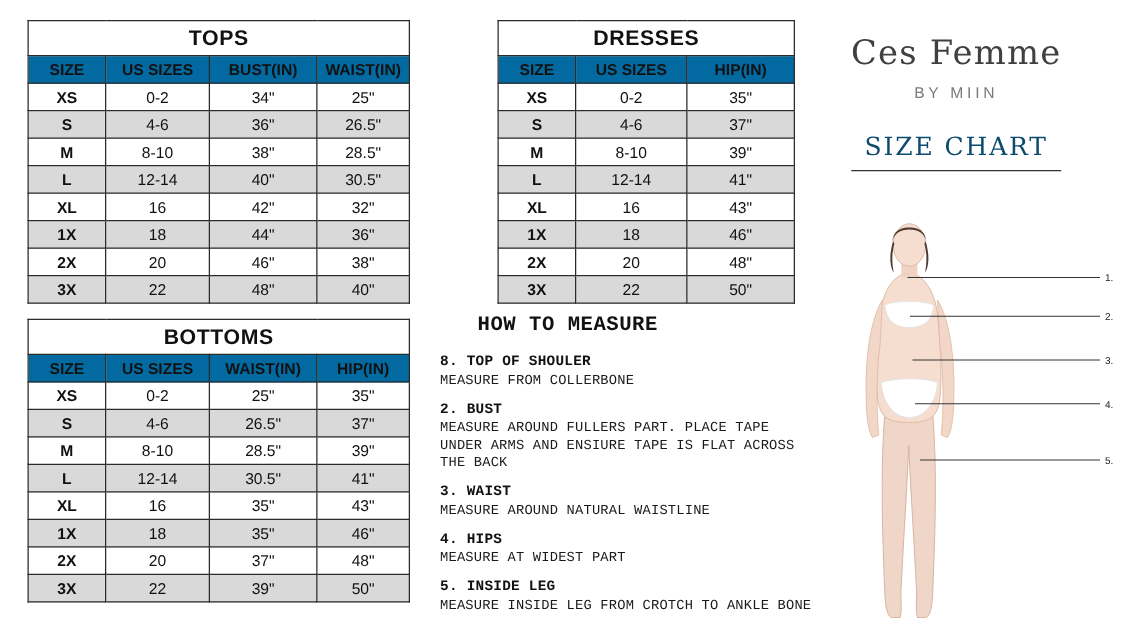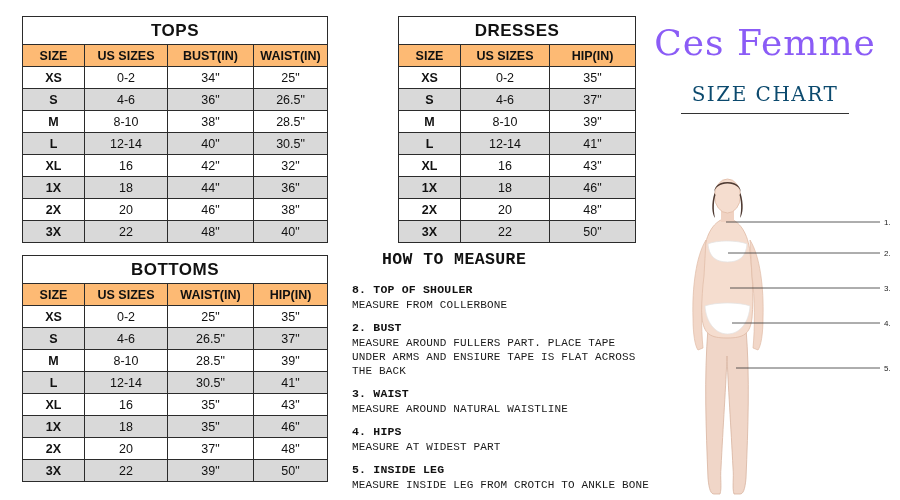--- a/index.html
+++ b/index.html
@@ -33,21 +33,21 @@
   }
   .size-table .title-cell {
     font-size: 17px;
     font-weight: bold;
     letter-spacing: 0.5px;
     height: 27px;
   }
   .size-table .head-cell {
     font-weight: bold;
     font-size: 12.5px;
-    background: #fdba74;
+    background: #0369a1;
   }
   .size-table tr.shaded td {
     background: #d9d9d9;
   }
   .size-table td.size-col {
     font-weight: bold;
   }
 
   
   .block { position: absolute; }
@@ -100,22 +100,22 @@
 
   
   #brand-block {
     left: 640px;
     top: 28px;
     width: 250px;
     text-align: center;
   }
   #brand-name {
     font-family: "DejaVu Serif", serif;
-    font-size: 36px;
-    color: #8b5cf6;
+    font-size: 27px;
+    color: #404040;
     letter-spacing: 1px;
     line-height: 30px;
   }
   #brand-sub {
     font-size: 12.5px;
     color: #7a7a7a;
     letter-spacing: 3px;
     margin-top: 9px;
   }
   #brand-chart {
@@ -364,20 +364,21 @@
     <div class="m-desc">MEASURE AT WIDEST PART</div>
   </div>
   <div class="m-item">
     <div class="m-head">5. INSIDE LEG</div>
     <div class="m-desc">MEASURE INSIDE LEG FROM CROTCH TO ANKLE BONE</div>
   </div>
 </div>
 
 <div class="block" id="brand-block">
   <div id="brand-name">Ces Femme</div>
+  <div id="brand-sub">BY MIIN</div>
   <div id="brand-chart">SIZE CHART</div>
   <div id="brand-rule"></div>
 </div>
 
 <div class="block" id="figure-block">
   <svg id="figure-svg" width="252" height="322" viewBox="0 0 252 322">
 
     <g>
 
       <path d="M60 150 C56 200 58 250 60 300 C61 312 63 316 66 316 L72 316 C74 310 72 300 73 290 C75 250 78 205 79 178 C80 205 83 250 85 290 C86 300 84 310 86 316 L92 316 C95 316 97 312 98 300 C100 250 102 200 98 150 Z" fill="#f0d6c8" stroke="#d8b49f" stroke-width="0.8"></path>

